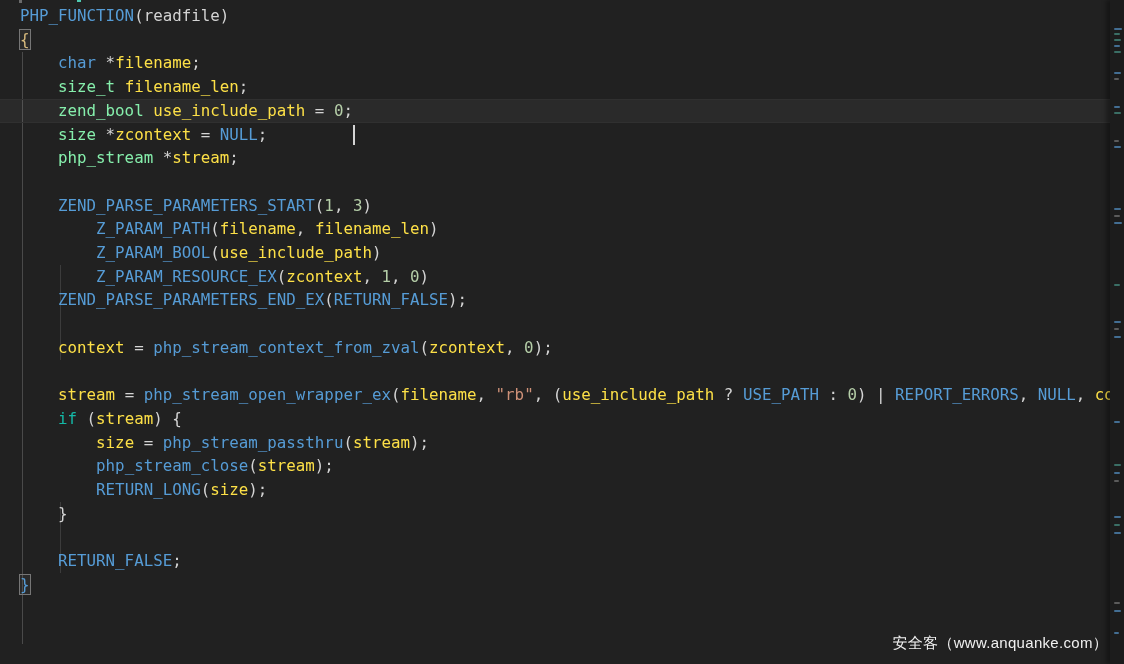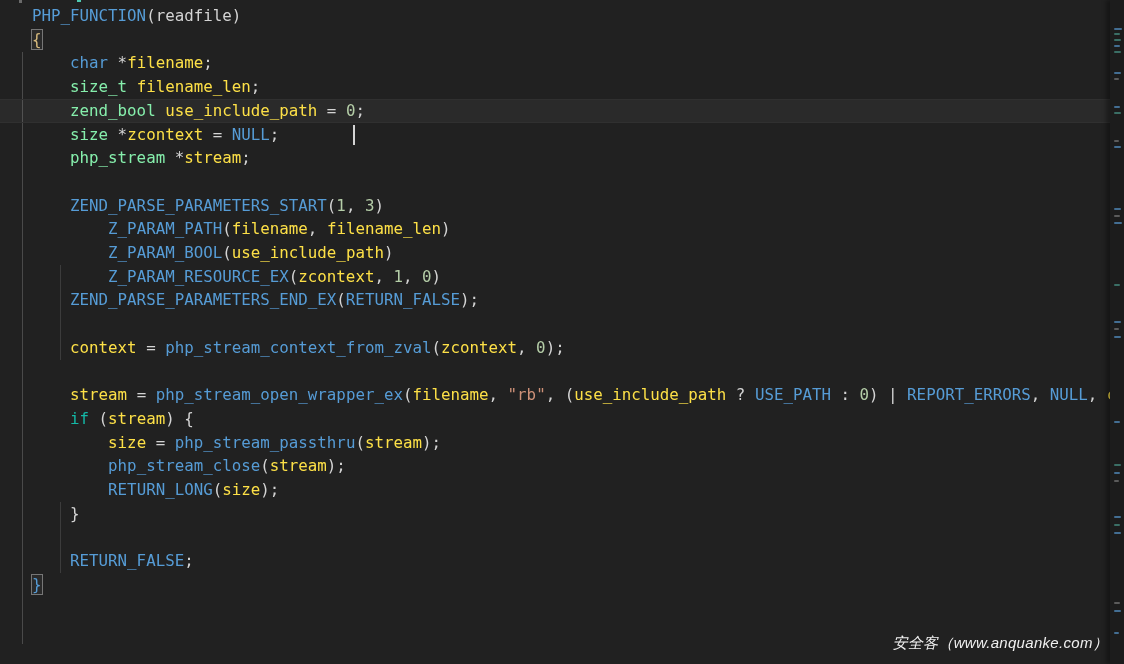--- a/index.html
+++ b/index.html
@@ -11,21 +11,21 @@
   #editor{
     position:absolute;left:0;top:0;bottom:0;right:14px;
     overflow:hidden;
   }
   #code{
     position:absolute;left:0;top:4px;right:0;
   }
   .line{
     height:23.714px;line-height:23.714px;
     font-size:15.8px;white-space:pre;
-    padding-left:32px;box-sizing:border-box;
+    padding-left:20px;box-sizing:border-box;
     color:#D4D4D4;
   }
   .line.current{
     background:rgba(255,255,255,0.045);
     border-top:1px solid #303030;
     border-bottom:1px solid #303030;
     line-height:21.7px;
   }
   
   .tk-kw{color:#569CD6}
@@ -51,21 +51,21 @@
   #minimap{
     position:absolute;right:0;top:0;bottom:0;width:14px;
     background:#1c1c1c;
     box-shadow:-4px 0 4px rgba(0,0,0,0.35);
   }
   .mm-mark{position:absolute;height:2px;border-radius:1px;opacity:.85;}
   
   #watermark{
     position:absolute;right:16px;top:634px;
     font-family:"Liberation Sans","DejaVu Sans",sans-serif;
-    font-size:15px;color:#f0f0f0;letter-spacing:.3px;font-style:italic;
+    font-size:15px;color:#f0f0f0;letter-spacing:.3px;
   }
 </style>
 </head>
 <body>
 
 <div id="editor">
 
   <div class="remnant" style="left:19px;top:0;width:3px;height:3px;background:#6a6a6a;"></div>
   <div class="remnant" style="left:77px;top:0;width:4px;height:2px;background:#4ec9b0;"></div>
 

